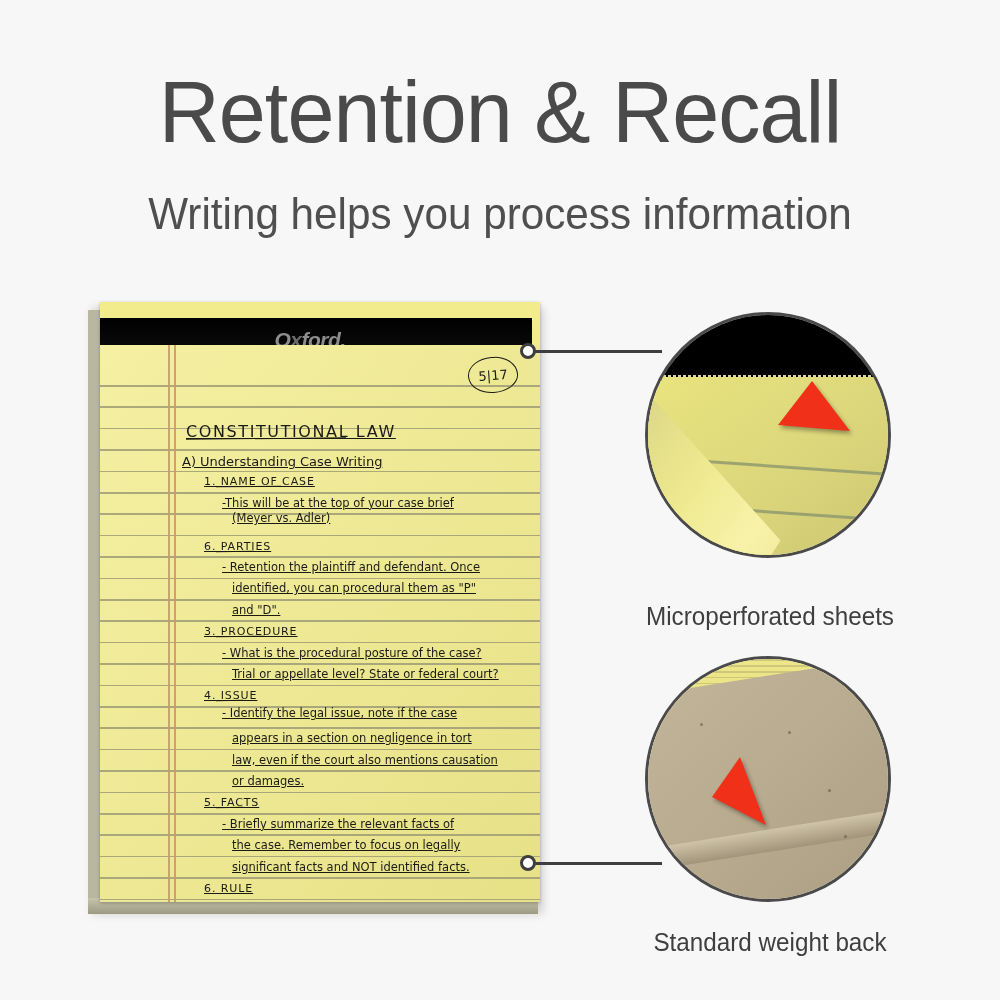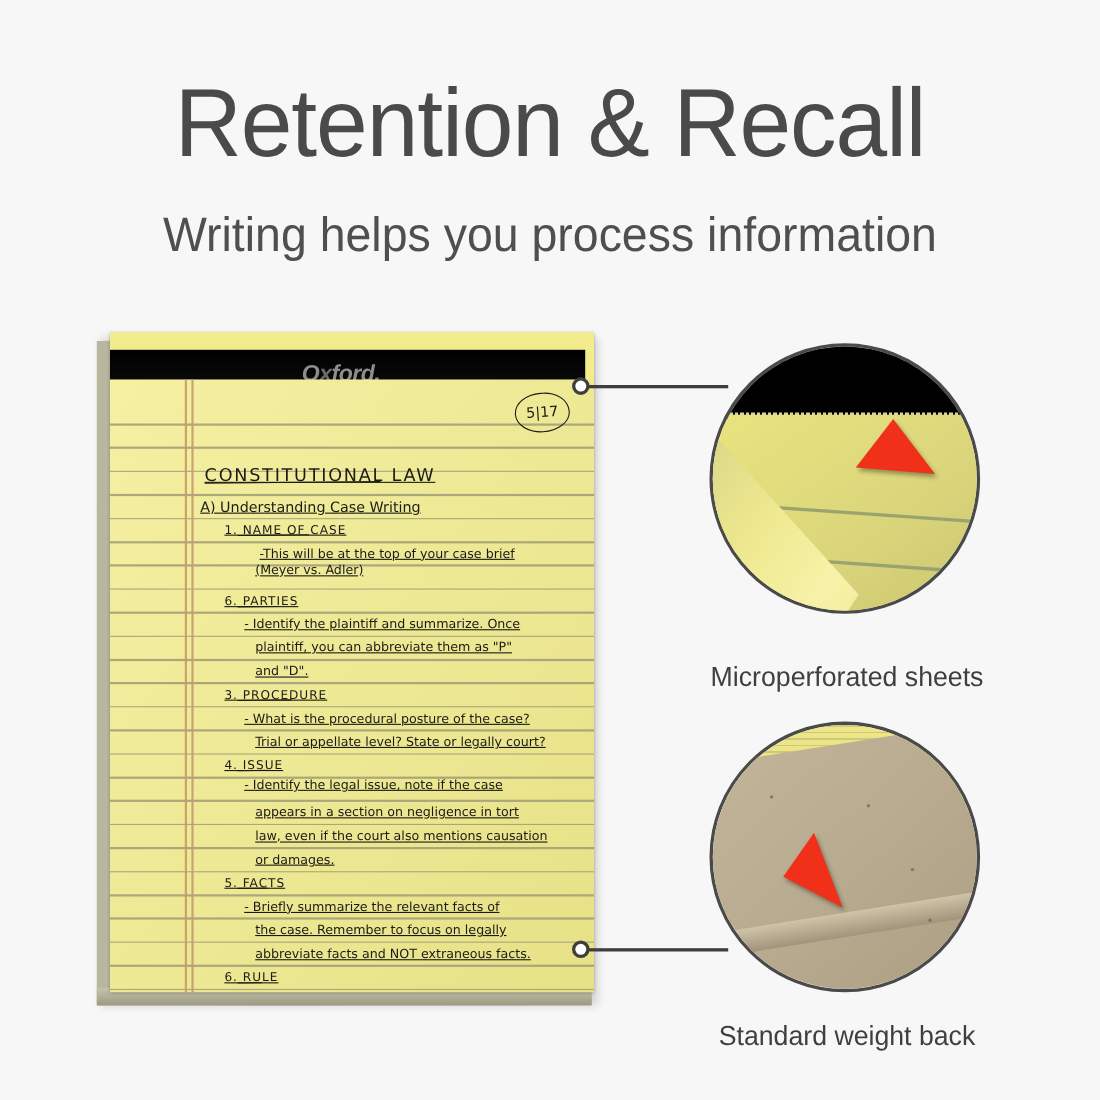--- a/index.html
+++ b/index.html
@@ -376,42 +376,42 @@
       <div id="date-circle">
         <span id="date-text">5|17</span>
       </div>
 
       <div id="hand">
           <div class="hw title" style="left: 86px; top: 79.01px;">CONSTITUTIONAL LAW</div>
           <div class="ul" style="left: 86px; width: 160px; top: 93.29px;"></div>
           <div class="hw slant" style="left: 82px; top: 110.04px;;font-size:13px">A) Understanding Case Writing</div>
           <div class="hw sub" style="left: 104px; top: 131.44px;">1. NAME OF CASE</div>
           <div class="ul" style="left: 116px; width: 64.8px; top: 141.44px;"></div>
-          <div class="hw slant" style="left: 136px; top: 152.84px;">-This will be at the top of your case brief</div>
+          <div class="hw slant" style="left: 122px; top: 152.84px;">-This will be at the top of your case brief</div>
           <div class="hw slant" style="left: 132px; top: 168px;">(Meyer vs. Adler)</div>
           <div class="hw sub" style="left: 104px; top: 195.64px;">6. PARTIES</div>
           <div class="ul" style="left: 116px; width: 37.8px; top: 205.64px;"></div>
-          <div class="hw slant" style="left: 122px; top: 217.04px;">- Identify the plaintiff and summarize. Once</div>
-          <div class="hw slant" style="left: 132px; top: 238.44px;">plaintiff, you can abbreviate them as "P"</div>
+          <div class="hw slant" style="left: 122px; top: 217.04px;">- Retention the plaintiff and defendant. Once</div>
+          <div class="hw slant" style="left: 132px; top: 238.44px;">identified, you can procedural them as "P"</div>
           <div class="hw slant" style="left: 132px; top: 259.84px;">and "D".</div>
           <div class="hw sub" style="left: 104px; top: 281.24px; text-align: right;">3. PROCEDURE</div>
           <div class="ul" style="left: 116px; width: 48.6px; top: 291.24px;"></div>
           <div class="hw slant" style="left: 122px; top: 302.64px;">- What is the procedural posture  of the case?</div>
-          <div class="hw slant" style="left: 132px; top: 324.04px;">Trial or appellate level? State or legally court?</div>
+          <div class="hw slant" style="left: 132px; top: 324.04px;">Trial or appellate level? State or federal court?</div>
           <div class="hw sub" style="left: 104px; top: 345.44px; text-align: right;">4. ISSUE</div>
           <div class="ul" style="left: 116px; width: 27px; top: 355.44px;"></div>
           <div class="hw slant" style="left: 122px; top: 363px;">- Identify the legal issue, note if the case</div>
           <div class="hw slant" style="left: 132px; top: 388.24px;">appears in a section on negligence in tort</div>
           <div class="hw slant" style="left: 132px; top: 409.64px;">law, even if the court also mentions causation</div>
           <div class="hw slant" style="left: 132px; top: 431.04px;">or damages.</div>
           <div class="hw sub" style="left: 104px; top: 452.44px;">5. FACTS</div>
           <div class="ul" style="left: 116px; width: 27px; top: 462.44px;"></div>
           <div class="hw slant" style="left: 122px; top: 473.84px;">- Briefly summarize the relevant facts of</div>
           <div class="hw slant" style="left: 132px; top: 495.24px;">the case. Remember to focus on legally</div>
-          <div class="hw slant" style="left: 132px; top: 516.64px;">abbreviate facts and NOT extraneous facts.</div>
+          <div class="hw slant" style="left: 132px; top: 516.64px;">significant facts and NOT identified facts.</div>
           <div class="hw sub" style="left: 104px; top: 538.04px;">6. RULE</div>
           <div class="ul" style="left: 116px; width: 21.6px; top: 548.04px;"></div>
         </div>
     </div>
   </div>
 </div>
 
 <div class="marker" style="left:520px; top:343px;"></div>
 <div class="connector" style="left:534px; top:349.5px; width:128px;"></div>
 

